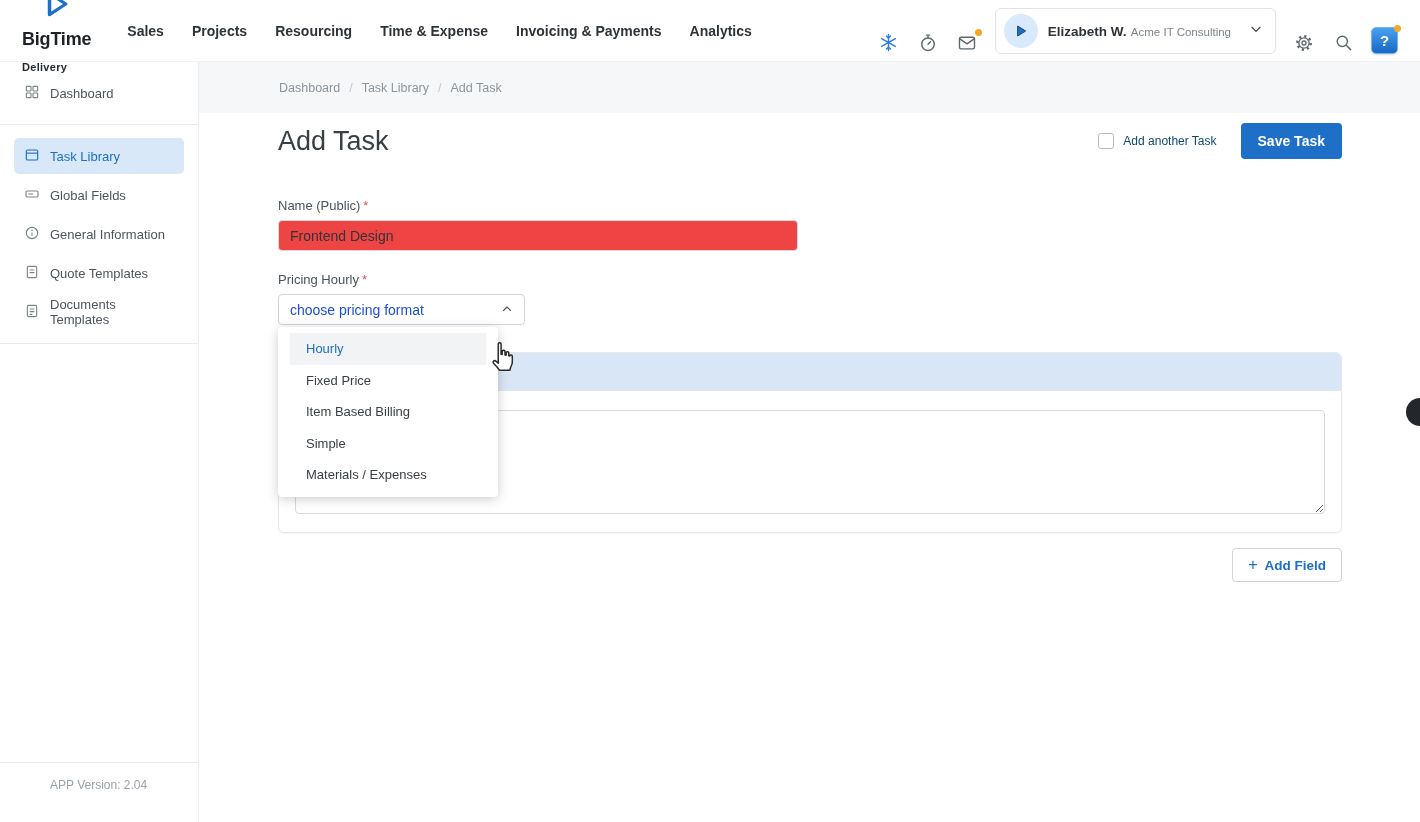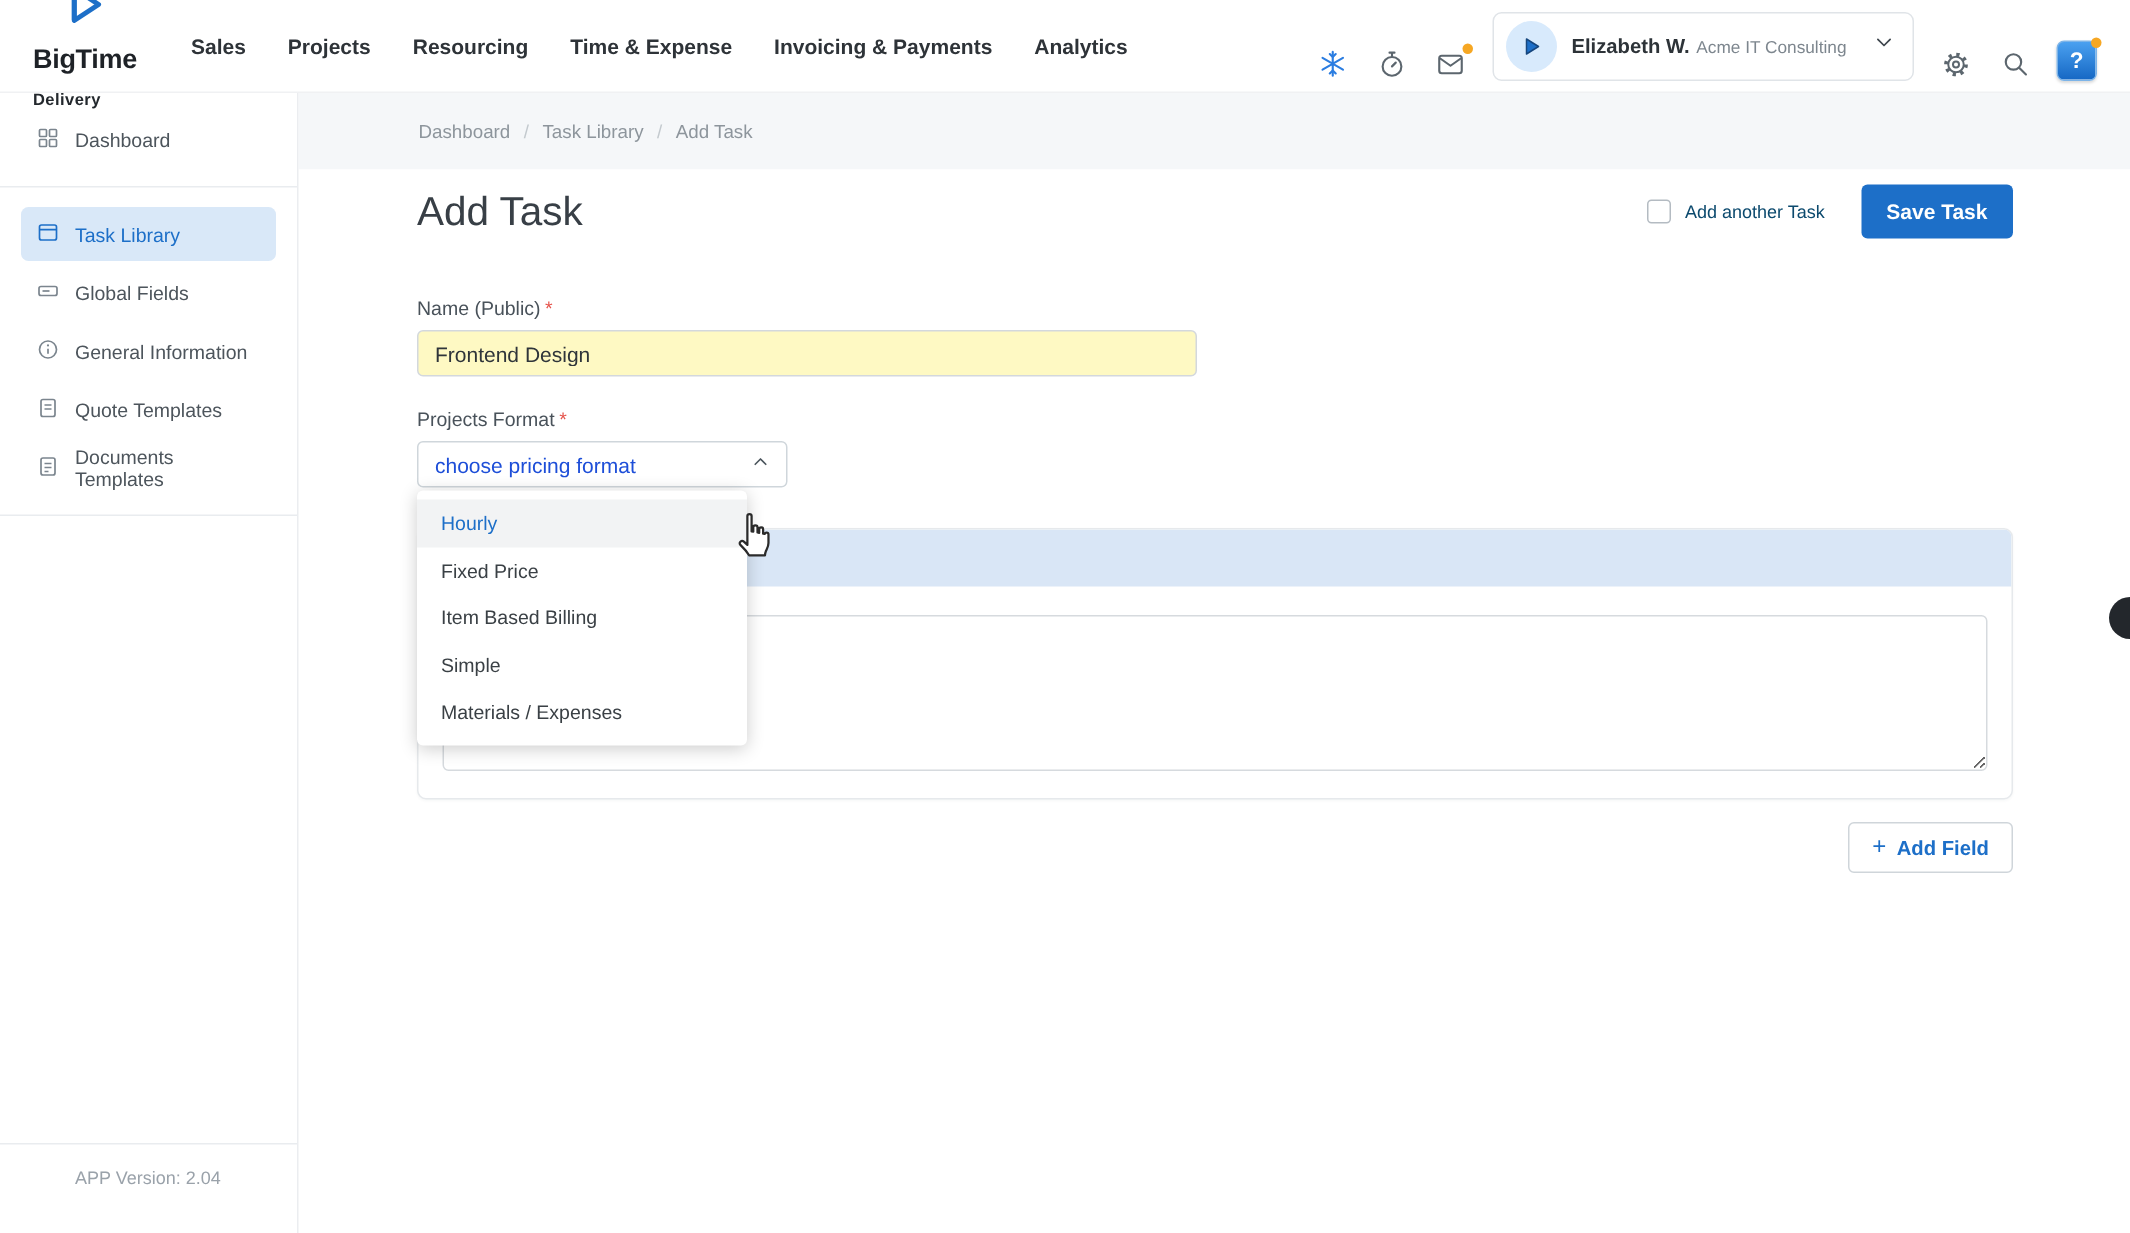--- a/index.html
+++ b/index.html
@@ -63,21 +63,21 @@
   .chk-label { display:flex; align-items:center; gap:9px; font-size:12px; color:#0c4a6e; cursor:pointer; }
   .checkbox { width:16px; height:16px; border:1.5px solid #b4bbc2; border-radius:3px; background:#fff; }
   .btn-primary { background:#1d6fc8; color:#fff; border:none; border-radius:4px; font-size:14px; font-weight:700; padding:10px 17px; cursor:pointer; font-family:inherit; }
 
   .content { position:relative; padding:29px 78px 0 79px; }
   .field { margin-bottom:21px; }
   .field-label { display:block; font-size:13px; color:#49525a; margin-bottom:7px; }
   .req { color:#e5534b; margin-left:3px; }
   .text-input {
     display:block; width:520px; height:31px; border:1px solid #d3d8dd; border-radius:4px;
-    padding:0 11px; font-size:14px; color:#2f353a; font-family:inherit; outline:none; background:#fef9c3;
+    padding:0 11px; font-size:14px; color:#2f353a; font-family:inherit; outline:none; background:#ef4444;
   }
   .select-box {
     width:247px; height:31px; border:1px solid #cfd6db; border-radius:4px; background:#fff;
     display:flex; align-items:center; padding:0 11px; cursor:pointer;
   }
   .select-placeholder { flex:1; font-size:14px; color:#1d4ed8; }
 
   .card { margin-top:27px; border:1px solid #e6e9ec; border-radius:6px; background:#fff; overflow:hidden; box-shadow:0 1px 2px rgba(20,40,60,.04); }
   .card-header { height:38px; background:#d9e6f6; }
   .card-body { padding:19px 16px 18px; }
@@ -87,21 +87,21 @@
   }
   .addfield-row { display:flex; justify-content:flex-end; margin-top:15px; }
   .btn-addfield {
     display:flex; align-items:center; gap:7px; background:#fff; border:1px solid #cfd5da; border-radius:4px;
     color:#1d6fc8; font-weight:700; font-size:13.5px; padding:8px 15px; cursor:pointer; font-family:inherit;
   }
   .btn-addfield .plus { font-size:16px; font-weight:400; line-height:1; }
 
   .dropdown {
     position:absolute; left:79px; top:158px; width:220px; background:#fff; border-radius:4px;
-    box-shadow:0 2px 12px rgba(0,0,0,.2); padding:6px 0; z-index:6;
+    box-shadow:0 2px 12px rgba(0,0,0,.2); padding:6px 12px; z-index:6;
   }
   .dd-option { height:31.5px; display:flex; align-items:center; padding:0 16px; font-size:13px; color:#3a4045; cursor:pointer; }
   .dd-option.hovered { color:#1d6fc8; background:#f2f3f4; }
 
   .cursor { position:absolute; left:487px; top:341px; z-index:9; pointer-events:none; }
   .floating-widget { position:absolute; top:398px; left:1406px; width:28px; height:28px; border-radius:50%; background:#23272c; z-index:8; }
 </style>
 </head>
 <body>
 
@@ -285,21 +285,21 @@
 
     <div class="field">
       <label class="field-label">
         <span>Name (Public)</span><span class="req">*</span>
       </label>
       <input class="text-input" type="text" value="Frontend Design" style="">
     </div>
 
     <div class="field">
       <label class="field-label">
-        <span>Projects Format</span><span class="req">*</span>
+        <span>Pricing Hourly</span><span class="req">*</span>
       </label>
       <div class="select-box">
         <span class="select-placeholder">choose pricing format</span>
         <span>
           <svg width="12" height="12" viewBox="0 0 24 24" stroke="#4a545c" stroke-width="2.2" fill="none" stroke-linecap="round" stroke-linejoin="round">
             <path d="M5 15l7-7 7 7"></path>
           </svg>
         </span>
       </div>
     </div>

